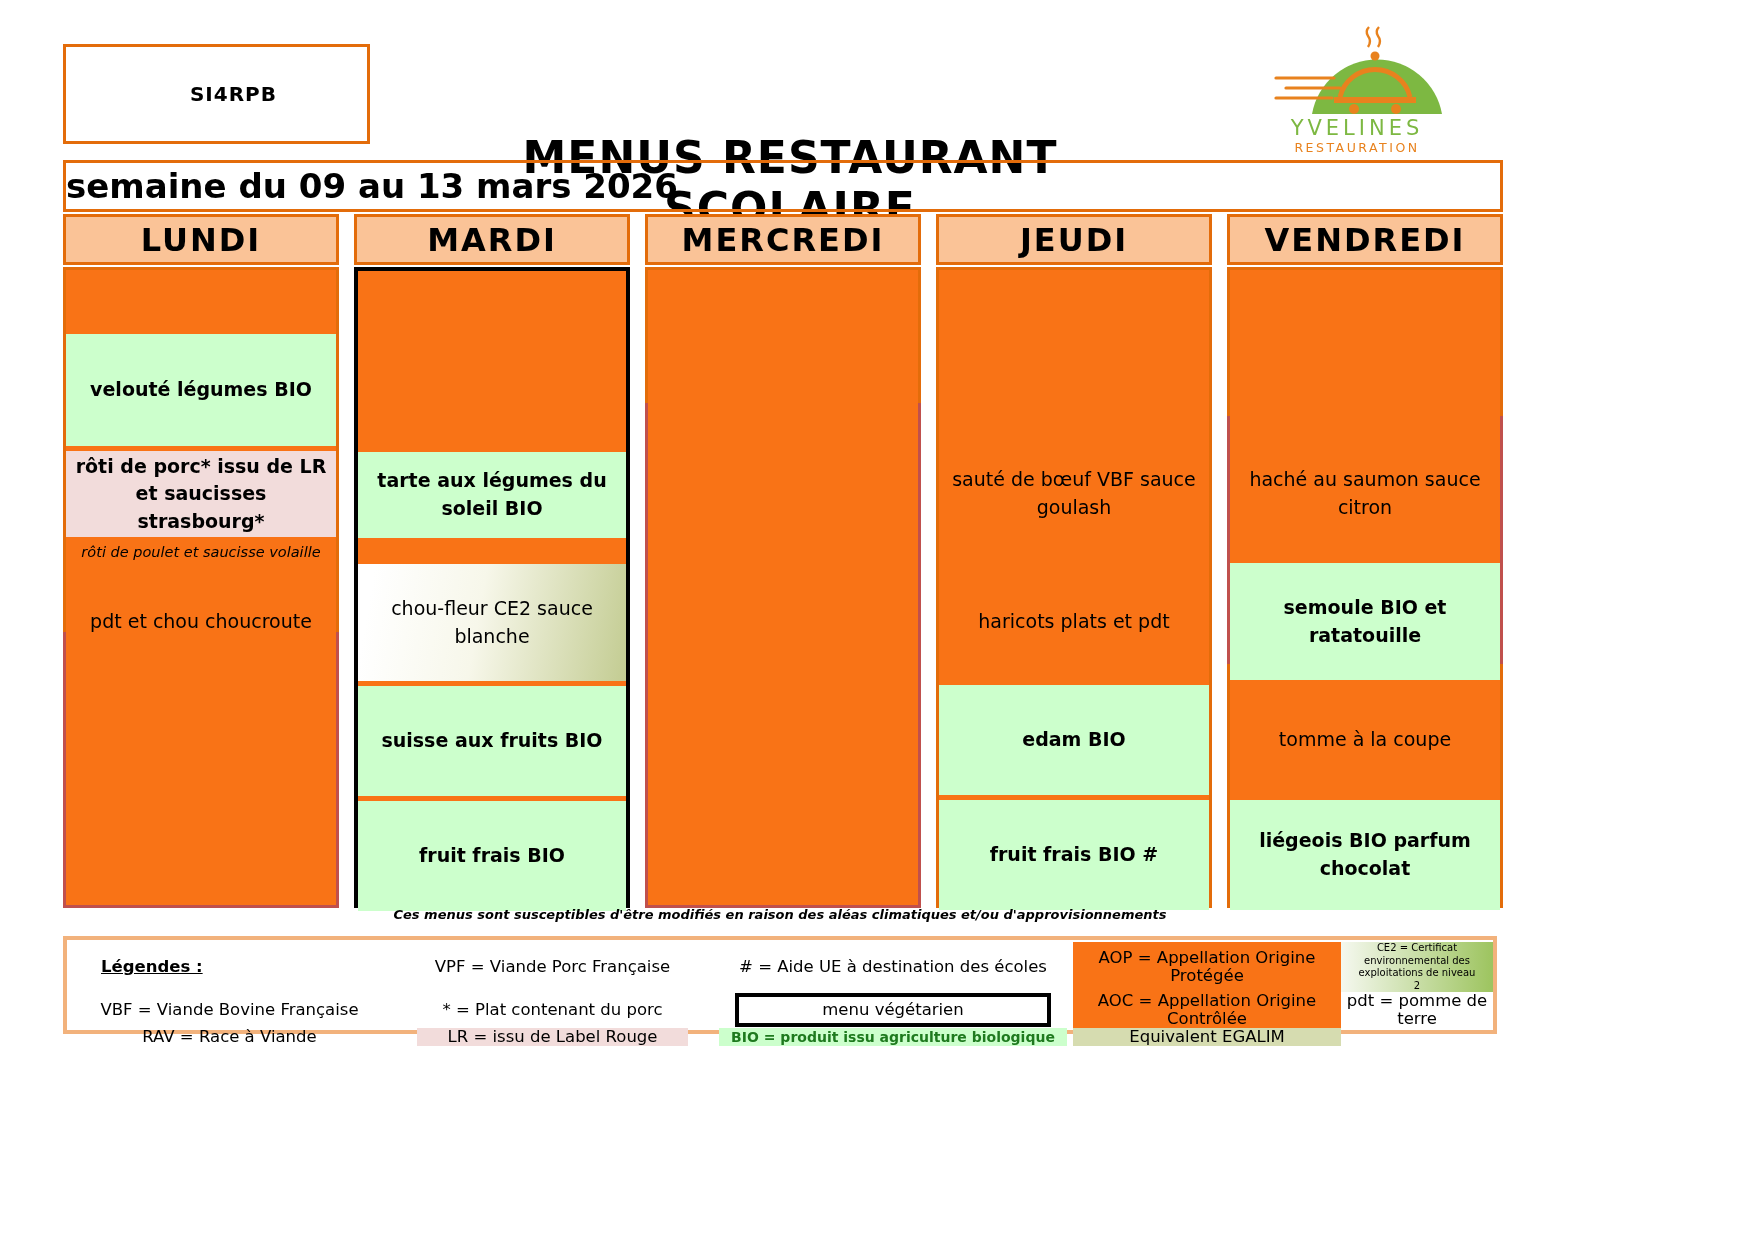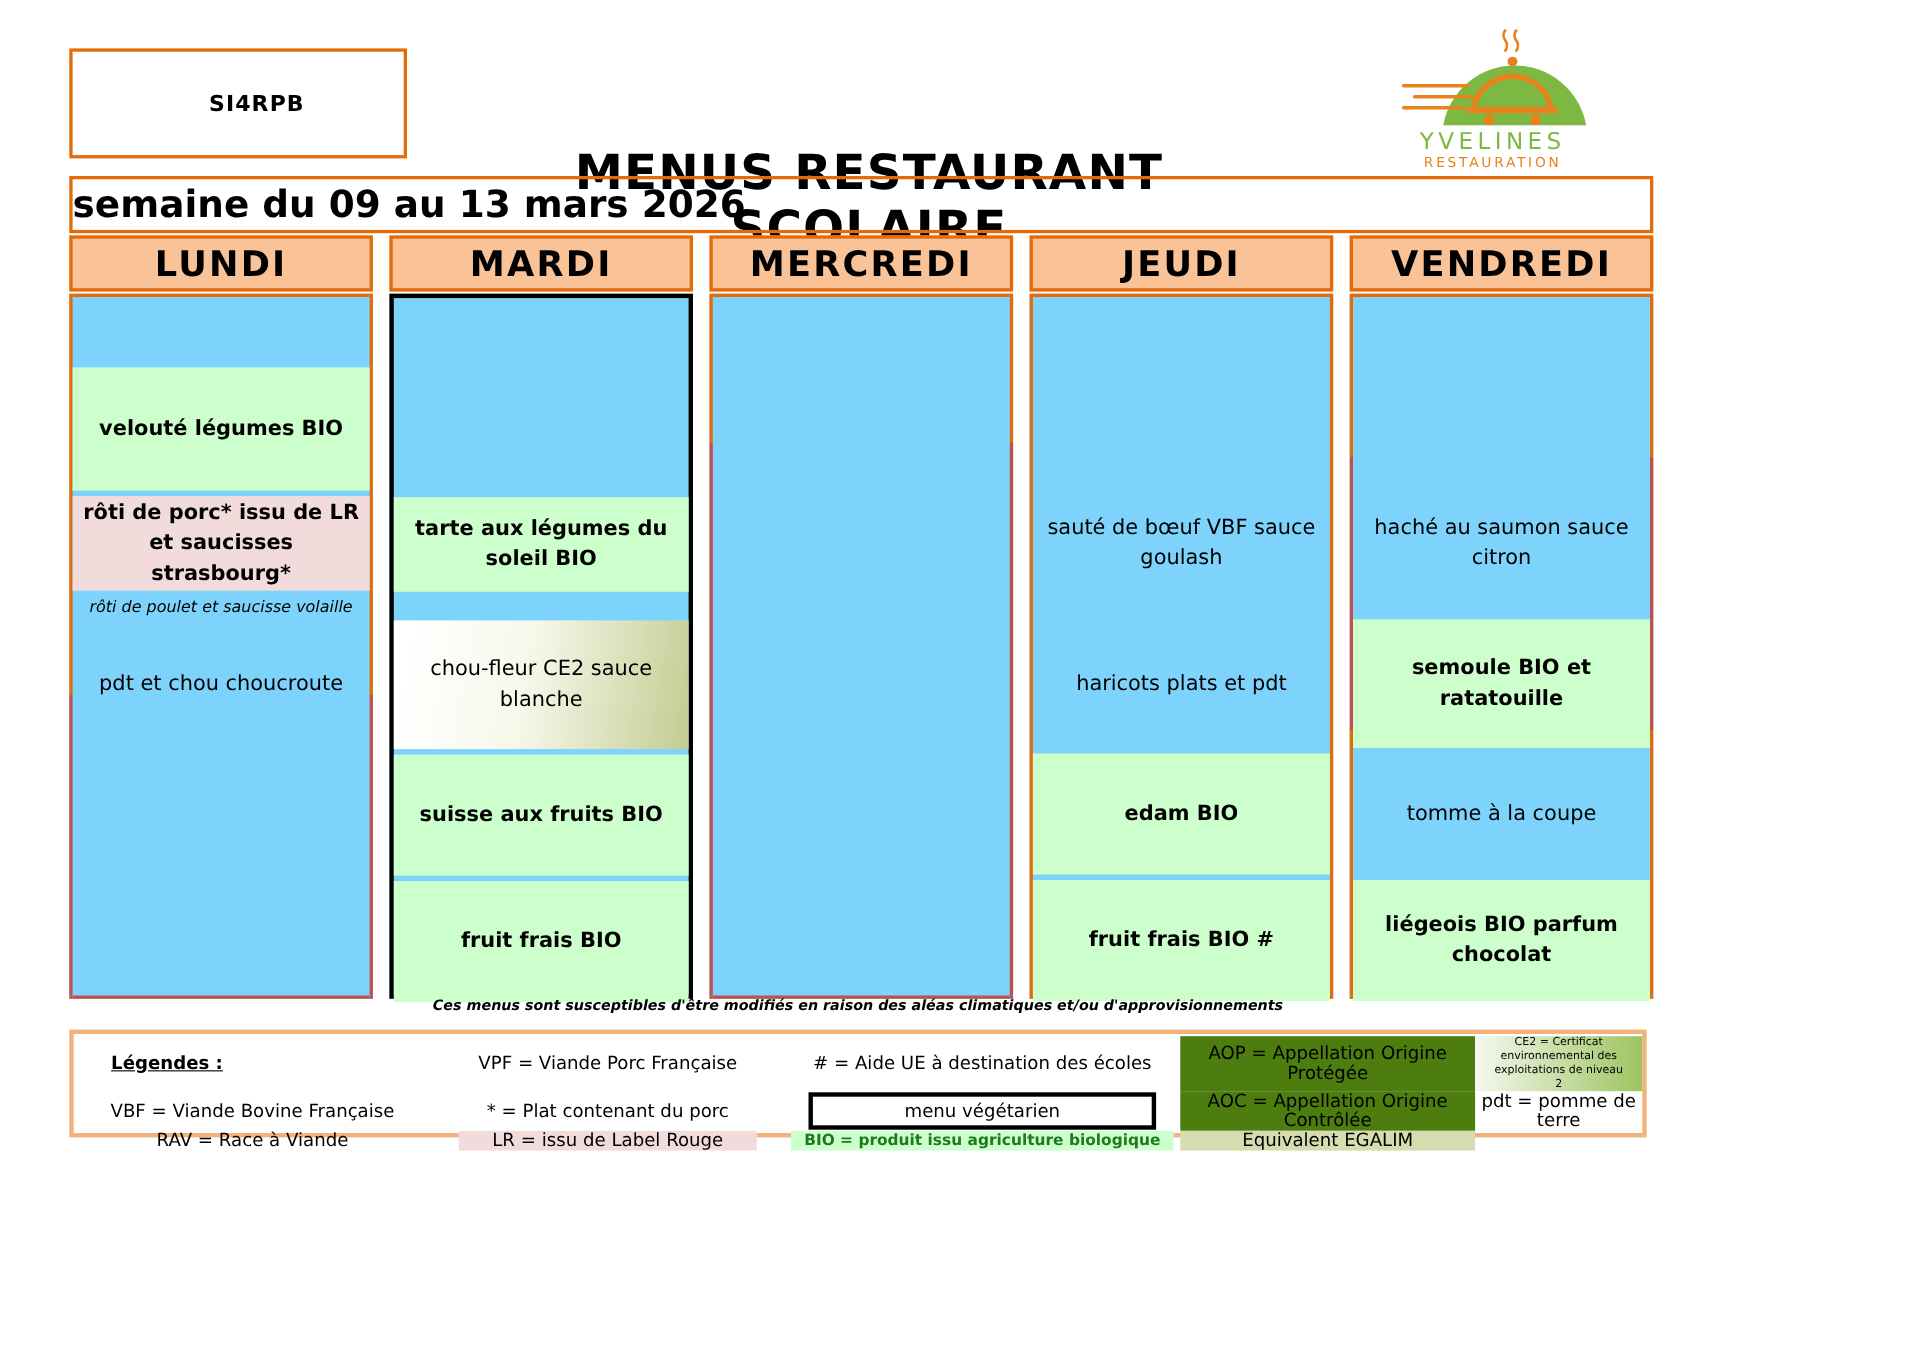--- a/index.html
+++ b/index.html
@@ -22,21 +22,21 @@
   .week-box{position:absolute;left:63px;top:160px;width:1434px;height:46px;
             border:3px solid #E36C0A;display:flex;align-items:center;justify-content:flex-start;
             font-size:34px;font-weight:700;}
 
   
   .day-col{position:absolute;top:214px;width:276px;}
   .c1{left:63px}.c2{left:354px}.c3{left:645px}.c4{left:936px}.c5{left:1227px}
   .day-header{height:45px;border:3px solid #E36C0A;background:#FAC397;
               display:flex;align-items:center;justify-content:center;
               font-size:32px;font-weight:600;letter-spacing:2px;}
-  .day-body{position:relative;height:635px;background:#7dd3fc;margin-top:2px;
+  .day-body{position:relative;height:635px;background:#f97316;margin-top:2px;
             border:3px solid #E36C0A;}
   .border-lundi{border:3px solid;border-image:linear-gradient(to bottom,#E36C0A 57%,#C0504D 57%) 1;}
   .border-mercredi{border:3px solid;border-image:linear-gradient(to bottom,#E36C0A 21%,#C0504D 21%) 1;}
   .border-vendredi{border:3px solid;border-image:linear-gradient(to bottom,#E36C0A 23%,#C0504D 23%,#C0504D 62%,#E36C0A 62%) 1;}
   .border-vegetarian{border:4px solid #000;height:633px;}
 
   .slot{position:absolute;left:0;right:0;display:flex;align-items:center;justify-content:center;
         text-align:center;font-size:19px;line-height:1.45;padding:0 5px;box-sizing:border-box;}
   .entree{top:64px;height:112px;}
   .plat{top:181px;height:86px;}
@@ -57,21 +57,21 @@
           border:4px solid #F2B27C;display:grid;
           grid-template-columns:325px 321px 360px 268px 1fr;
           grid-template-rows:1fr 1fr 1fr;align-items:stretch;padding:2px 0;}
   .lcell{display:flex;align-items:center;justify-content:center;text-align:center;
          font-size:16.5px;line-height:1.1;}
   .lhead{justify-content:flex-start;padding-left:34px;font-weight:700;text-decoration:underline;}
   .lr-pink{background:#F2DCDB;margin:0 25px;}
   .veg-box{border:4px solid #000;background:#fff;margin:0 22px;flex:1;align-self:stretch;
            display:flex;align-items:center;justify-content:center;}
   .bio-green{background:#CCFFCC;color:#1E7A1E;font-weight:700;font-size:14px;margin:0 6px;}
-  .blue{background:#4d7c0f;}
+  .blue{background:#f97316;}
   .khaki{background:#D6DCB0;}
   .ce2{background:linear-gradient(to right,#F5F8EF 0%,#9DC45F 100%);
        font-size:10px;line-height:1.25;flex-direction:column;padding:0 3px;}
 </style>
 </head>
 <body>
 
 <div class="page">
 
   <div class="code-box">

